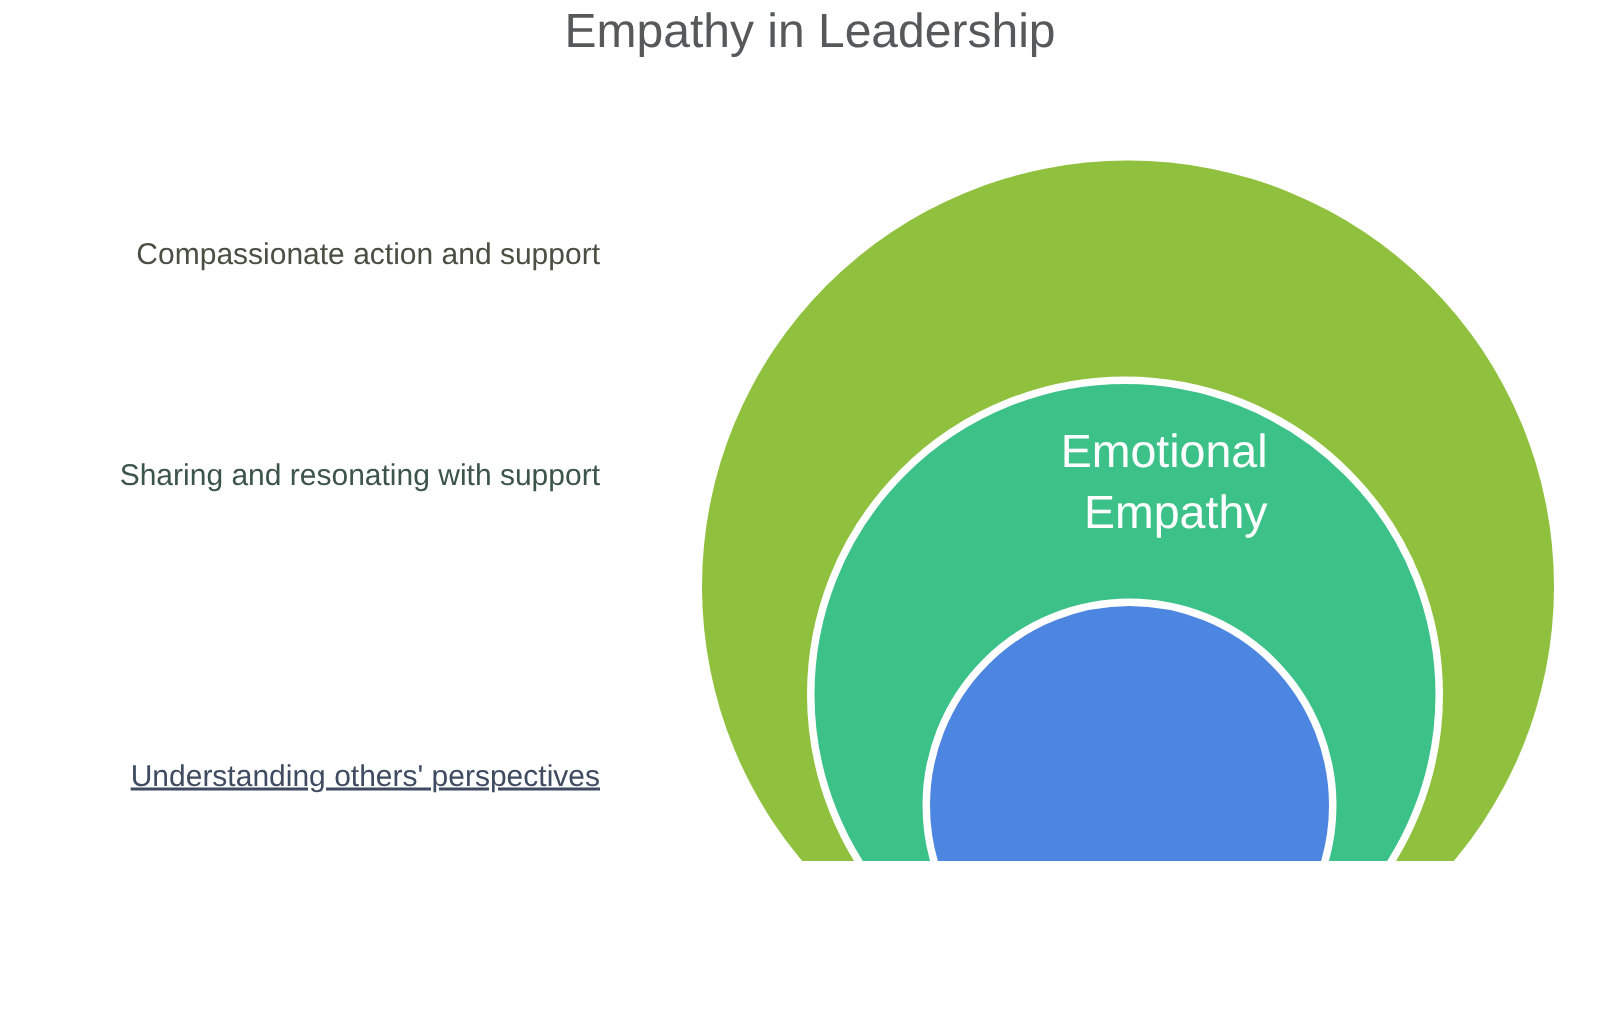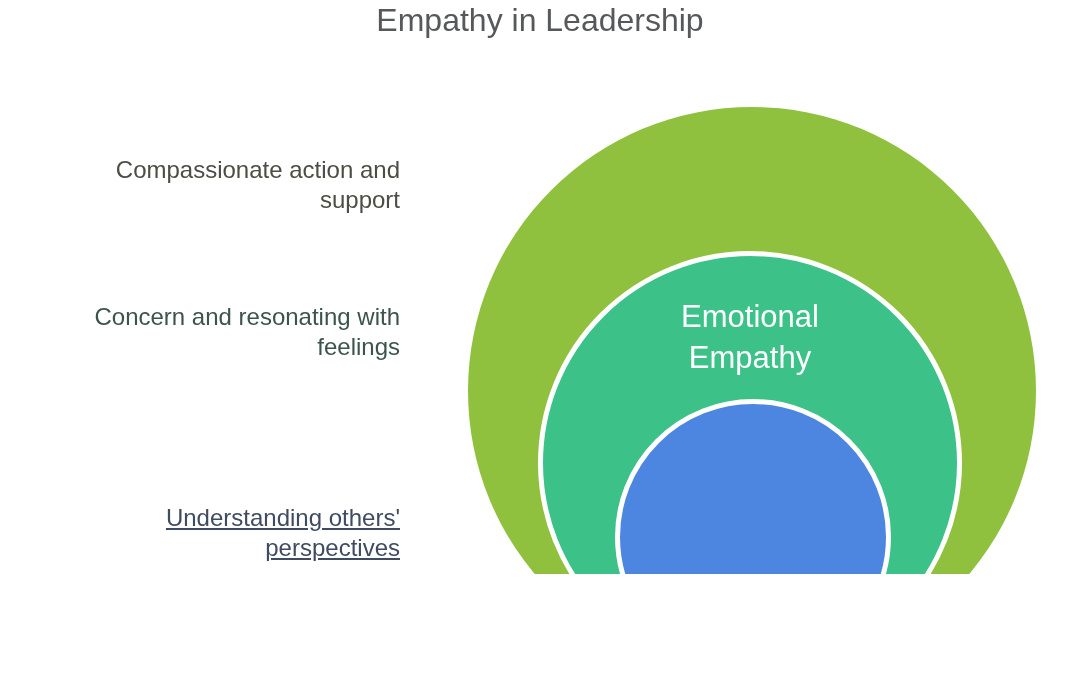--- a/index.html
+++ b/index.html
@@ -48,28 +48,28 @@
   .ring-label {
     position: absolute;
     transform: translateX(-50%);
     color: #ffffff;
     font-size: 31px;
     line-height: 41px;
     font-weight: 400;
     text-align: center;
   }
   .rl-outer  { left: 752px; top: 170px; white-space: nowrap; }
-  .rl-middle { left: 750px; top: 296px; width: 190px; }
+  .rl-middle { left: 750px; top: 280px; width: 190px; text-align: right; }
   .rl-inner  { left: 753px; top: 497px; width: 190px; }
   .side-label {
     position: absolute;
     right: 680px;
     width: 360px;
     text-align: right;
-    font-size: 24px;
+    font-size: 20px;
     line-height: 30px;
     font-weight: 400;
   }
   .sl-1 { top: 155px; color: #4b4e42; }
   .sl-2 { top: 302px; color: #3d544b; }
   .sl-3 { top: 503px; color: #3f4b60; text-decoration: underline; }
 </style>
 </head>
 <body>
 
@@ -77,16 +77,16 @@
 
   <h1 class="title">Empathy in Leadership</h1>
 
   <div class="circle circle-outer"></div>
   <div class="circle circle-middle"></div>
   <div class="circle circle-inner"></div>
 
   <div class="ring-label rl-middle">Emotional Empathy</div>
 
   <div class="side-label sl-1">Compassionate action and support</div>
-  <div class="side-label sl-2">Concern and resonating with feelings</div>
+  <div class="side-label sl-2">Sharing and resonating with support</div>
   <div class="side-label sl-3">Understanding others' perspectives</div>
 
 </div>
 
 </body></html>

